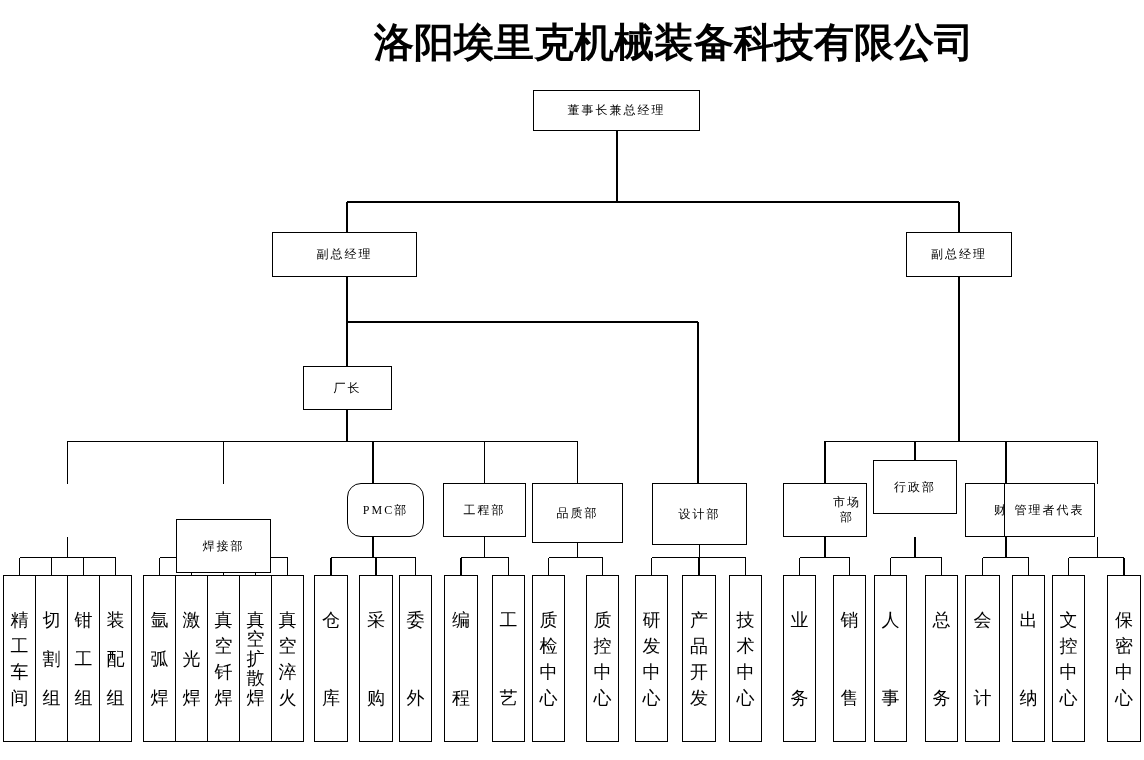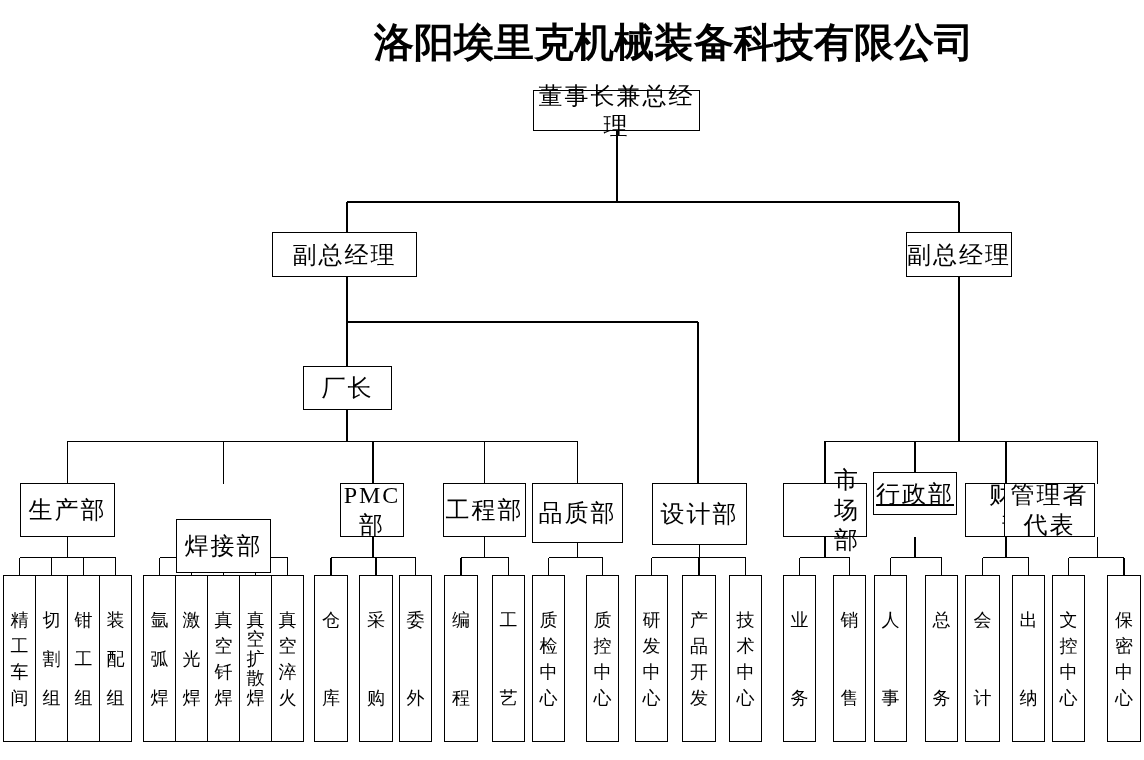--- a/index.html
+++ b/index.html
@@ -26,21 +26,21 @@
     position: absolute;
     box-sizing: border-box;
     border: 1px solid #000000;
     background: #ffffff;
     display: flex;
     align-items: center;
     justify-content: center;
     text-align: center;
   }
   .node .lbl {
-    font-size: 24px;
+    font-size: 12px;
     letter-spacing: 2px;
     line-height: 1.25;
     text-align: center;
   }
   .node .wrap2 {
     display: inline-block;
     max-width: 80px;
   }
   .unit {
     position: absolute;
@@ -89,42 +89,39 @@
     <span class="lbl">副总经理</span>
   </div>
   <div class="node" style="left:906px; top:232px; width:106px; height:45px;">
     <span class="lbl">副总经理</span>
   </div>
 
   <div class="node" style="left:303px; top:366px; width:89px; height:44px;">
     <span class="lbl">厂长</span>
   </div>
 
-  <div class="node" style="left:20px; top:483px; width:95px; height:54px;">
-    <span class="lbl">生产部</span>
-  </div>
   <div class="node" style="left:176px; top:483px; width:95px; height:54px;margin-top:36px;">
     <span class="lbl">焊接部</span>
   </div>
-  <div class="node" style="left:340px; top:483px; width:64px; height:54px;">
+  <div class="node" style="left:347px; top:483px; width:77px; height:54px;border-radius:14px;">
     <span class="lbl">PMC部</span>
   </div>
   <div class="node" style="left:443px; top:483px; width:83px; height:54px;">
     <span class="lbl">工程部</span>
   </div>
   <div class="node" style="left:532px; top:483px; width:91px; height:60px;">
     <span class="lbl">品质部</span>
   </div>
   <div class="node" style="left:652px; top:483px; width:95px; height:62px;">
     <span class="lbl">设计部</span>
   </div>
   <div class="node" style="left:783px; top:483px; width:84px; height:54px;padding-left:44px;">
     <span class="lbl">市场部</span>
   </div>
-  <div class="node" style="left:873px; top:472px; width:84px; height:43px;text-decoration:underline;">
+  <div class="node" style="left:873px; top:460px; width:84px; height:54px;">
     <span class="lbl">行政部</span>
   </div>
   <div class="node" style="left:965px; top:483px; width:82px; height:54px;padding-left:18px;">
     <span class="lbl">财务部</span>
   </div>
   <div class="node" style="left:1004px; top:483px; width:91px; height:54px;">
     <span class="lbl wrap2">管理者代表</span>
   </div>
 
   <div class="unit" style="left:3px; width:33px;">

